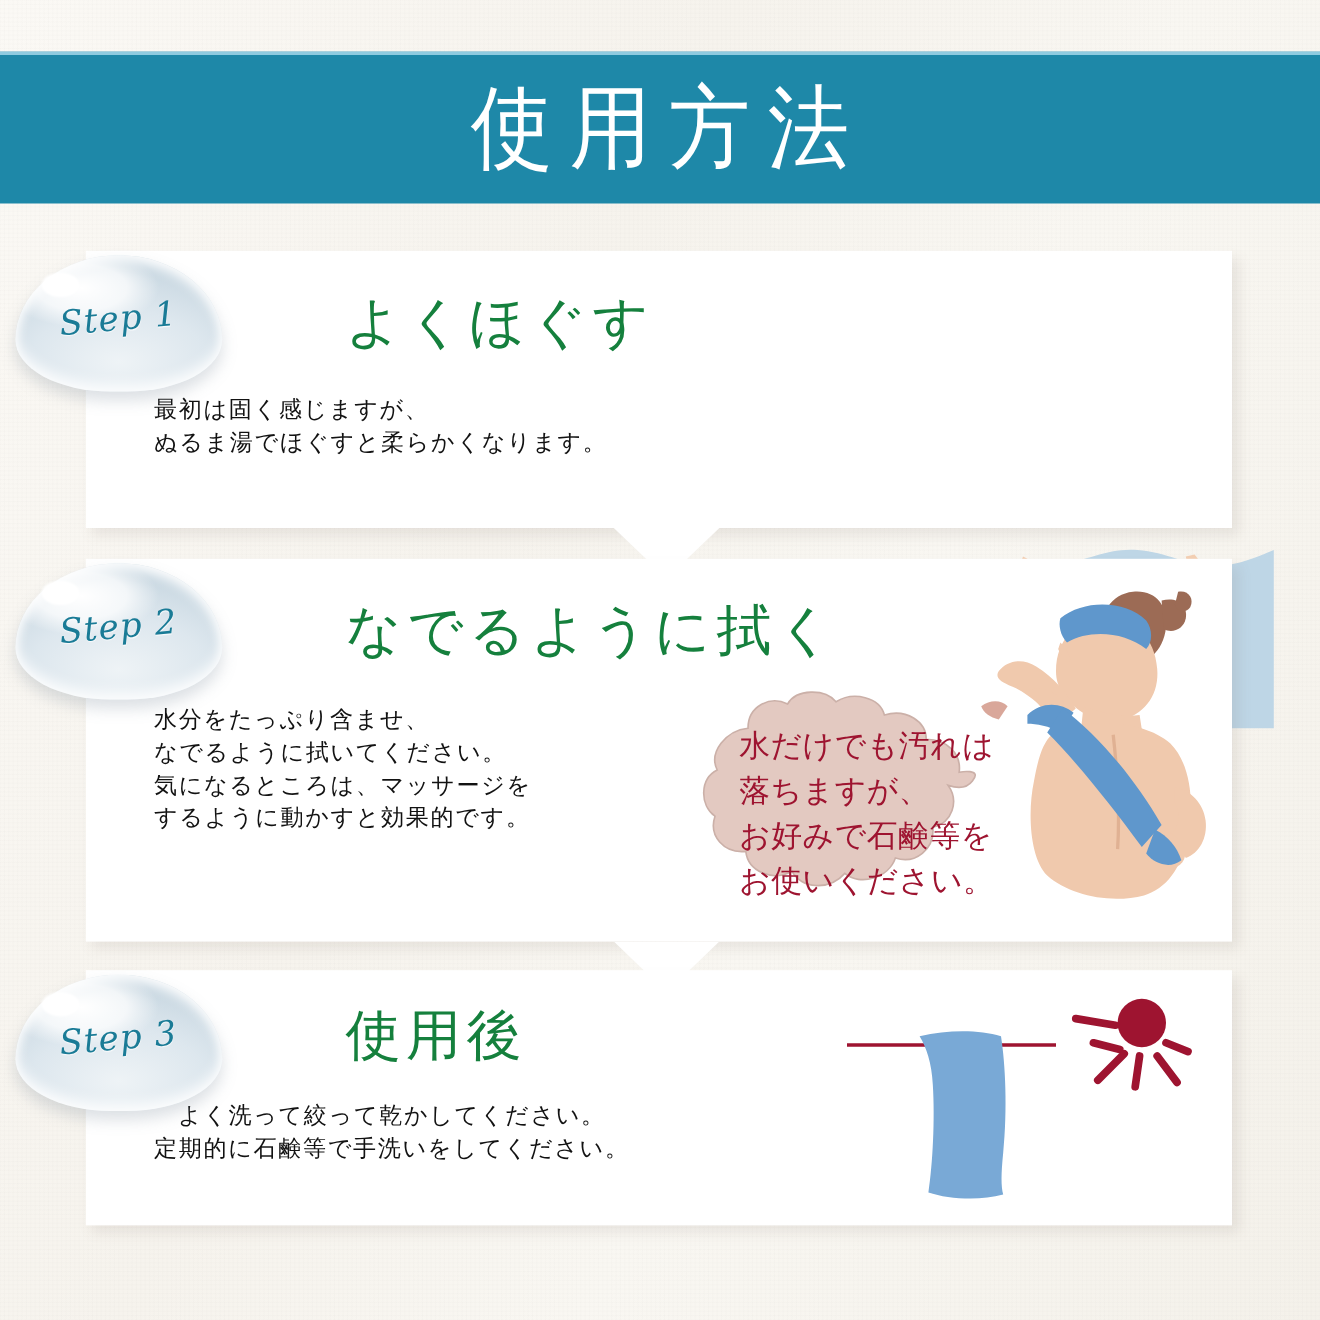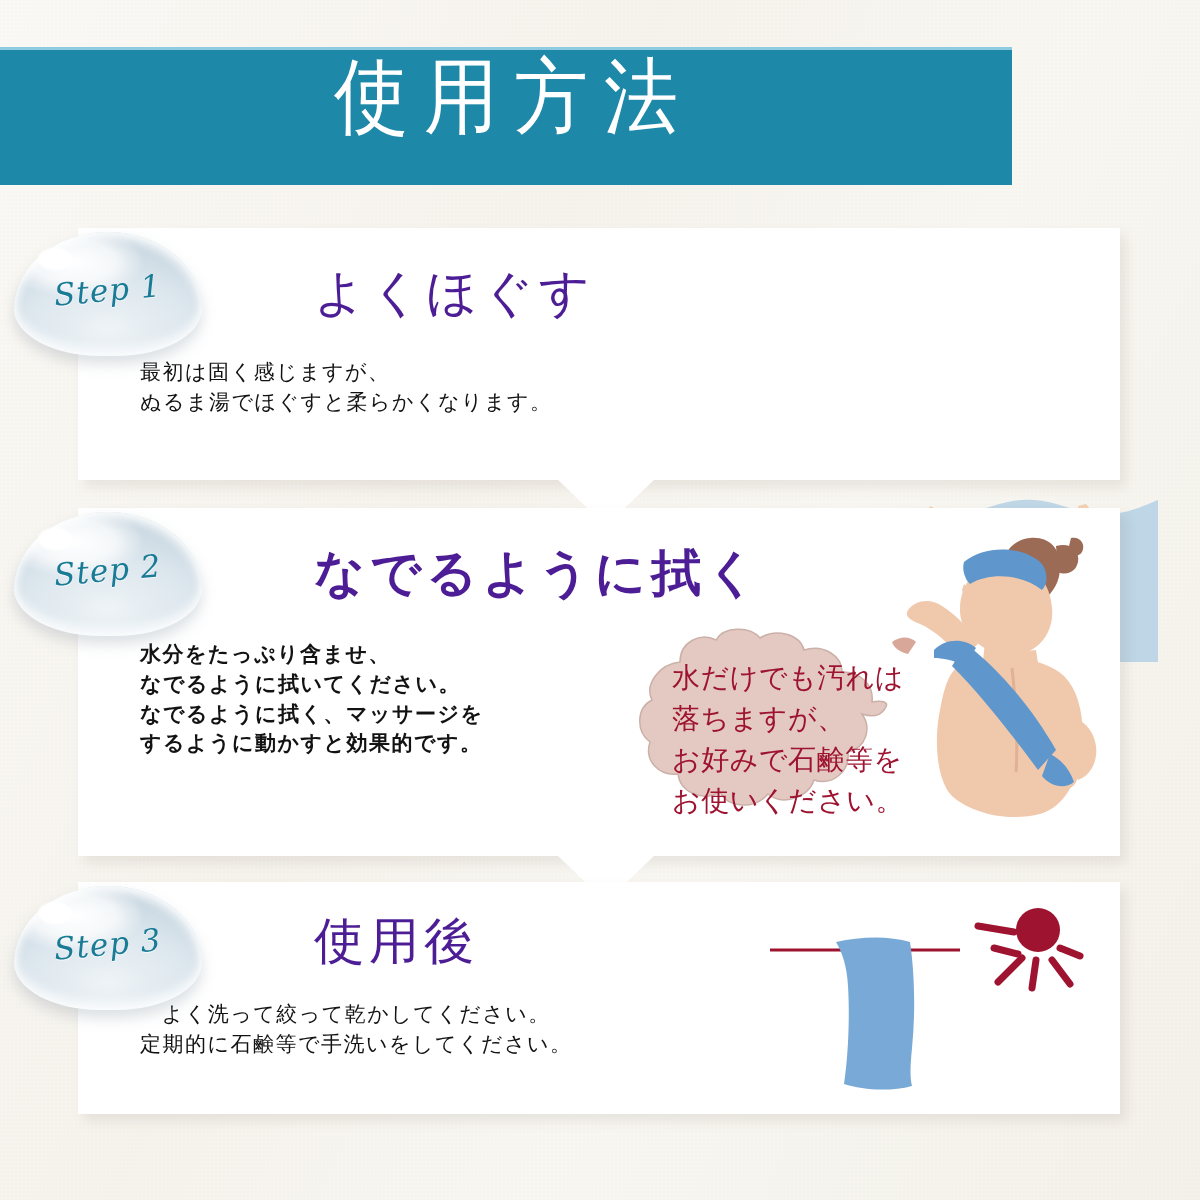--- a/index.html
+++ b/index.html
@@ -27,25 +27,26 @@
       repeating-linear-gradient(90deg, rgba(0,0,0,0.012) 0px, rgba(0,0,0,0) 1px, rgba(0,0,0,0) 3px, rgba(0,0,0,0.012) 4px),
       repeating-linear-gradient(0deg, rgba(0,0,0,0.010) 0px, rgba(0,0,0,0) 1px, rgba(0,0,0,0) 3px, rgba(0,0,0,0.010) 4px),
       linear-gradient(115deg, #fbf9f5 0%, #f6f3ed 38%, #f9f7f2 62%, #f4f1ea 100%);
   }
 
   
   #banner {
     position: absolute;
     left: 0;
     top: 47px;
-    width: 1012px;
+    width: 1200px;
     height: 138px;
     background: #1e88a8;
     border-top: 3px solid #8fcbe0;
     display: flex;
+    align-items: center;
     justify-content: center;
   }
   #banner-title {
     color: #ffffff;
     font-size: 74px;
     letter-spacing: 16px;
     text-indent: 16px;
     font-weight: 400;
     font-family: "DejaVu Sans", "Liberation Sans", sans-serif;
     transform: scaleY(1.12);
@@ -54,21 +55,21 @@
 
   
   .card {
     position: absolute;
     left: 78px;
     width: 1042px;
     background: #ffffff;
     box-shadow: 6px 7px 11px rgba(120,110,100,0.13);
   }
   #card-1 { top: 228px;  height: 252px; }
-  #card-2 { top: 508px;  height: 348px; font-weight: bold; }
+  #card-2 { top: 508px;  height: 348px; }
   #card-3 { top: 882px;  height: 232px; }
 
   
   .notch {
     position: absolute;
     width: 96px;
     height: 46px;
     background: #ffffff;
     clip-path: polygon(0 0, 100% 0, 50% 100%);
     filter: drop-shadow(3px 5px 5px rgba(120,110,100,0.16));
@@ -117,21 +118,21 @@
     font-style: italic;
     font-family: "DejaVu Serif", "Liberation Serif", serif;
     letter-spacing: 1px;
     transform: rotate(-5deg) translateY(-4px);
     text-shadow: 0 1px 1px rgba(255,255,255,0.8);
   }
 
   
   .step-title {
     position: absolute;
-    color: #4c1d95;
+    color: #15803d;
     font-size: 50px;
     letter-spacing: 5px;
     white-space: nowrap;
     font-family: "DejaVu Sans", "Liberation Sans", sans-serif;
   }
   .step-body {
     position: absolute;
     color: #121212;
     font-size: 21px;
     line-height: 1.42;
@@ -214,21 +215,21 @@
     <div class="shine"></div>
     <div class="step-text">Step 1</div>
   </div>
 
   <div class="card" id="card-2">
 
     <div class="step-title" style="left:236px; top:32px;">なでるように拭く</div>
 
     <div class="step-body" style="left:62px; top:132px;">水分をたっぷり含ませ、
 なでるように拭いてください。
-なでるように拭く、マッサージを
+気になるところは、マッサージを
 するように動かすと効果的です。</div>
   </div>
 
   <div class="notch" id="notch-2"></div>
 
   <div class="droplet" style="top:512px;">
     <div class="dome"></div>
     <div class="shine"></div>
     <div class="step-text">Step 2</div>
   </div>

